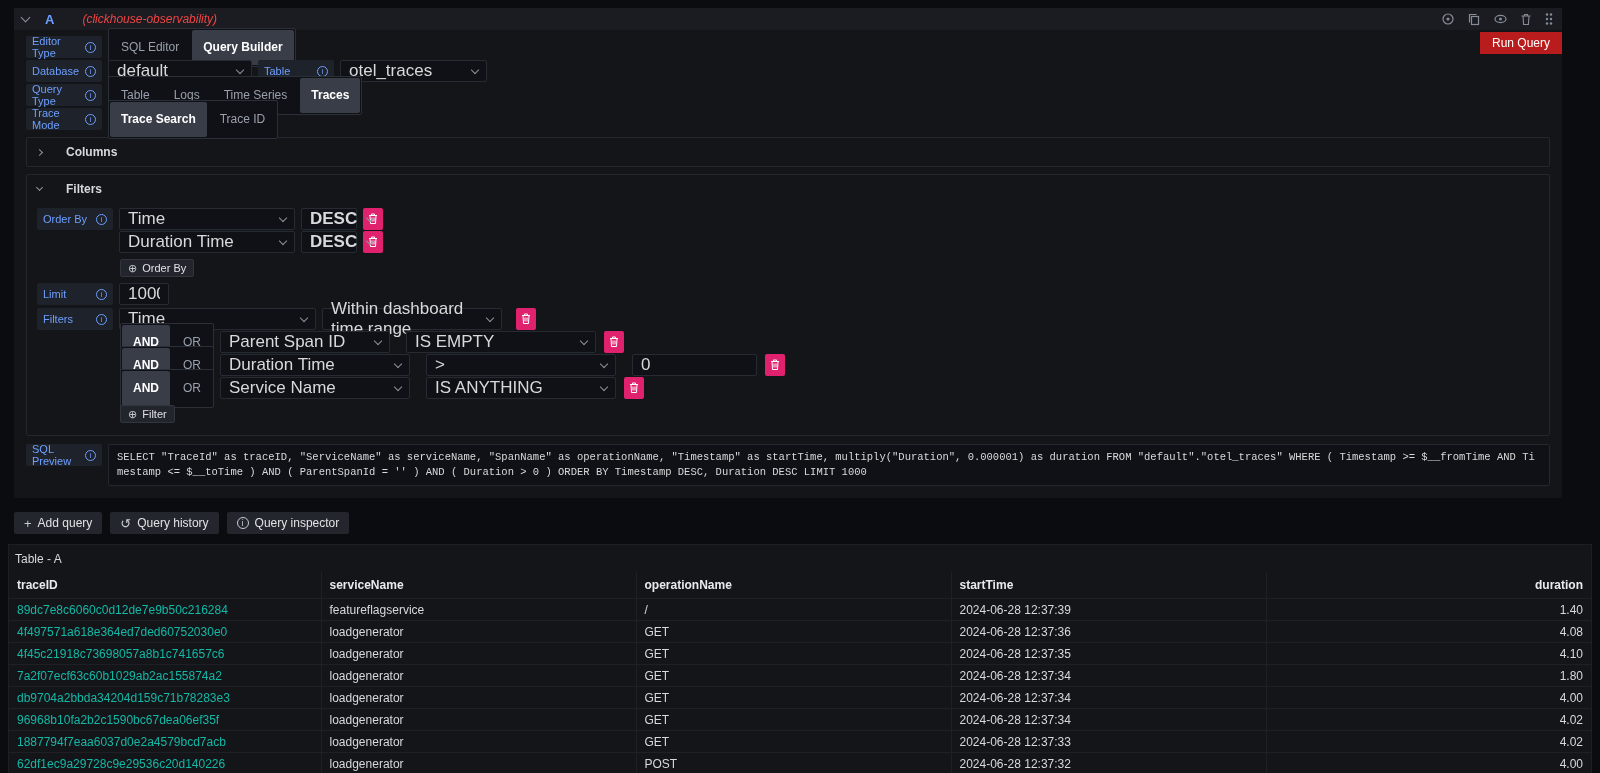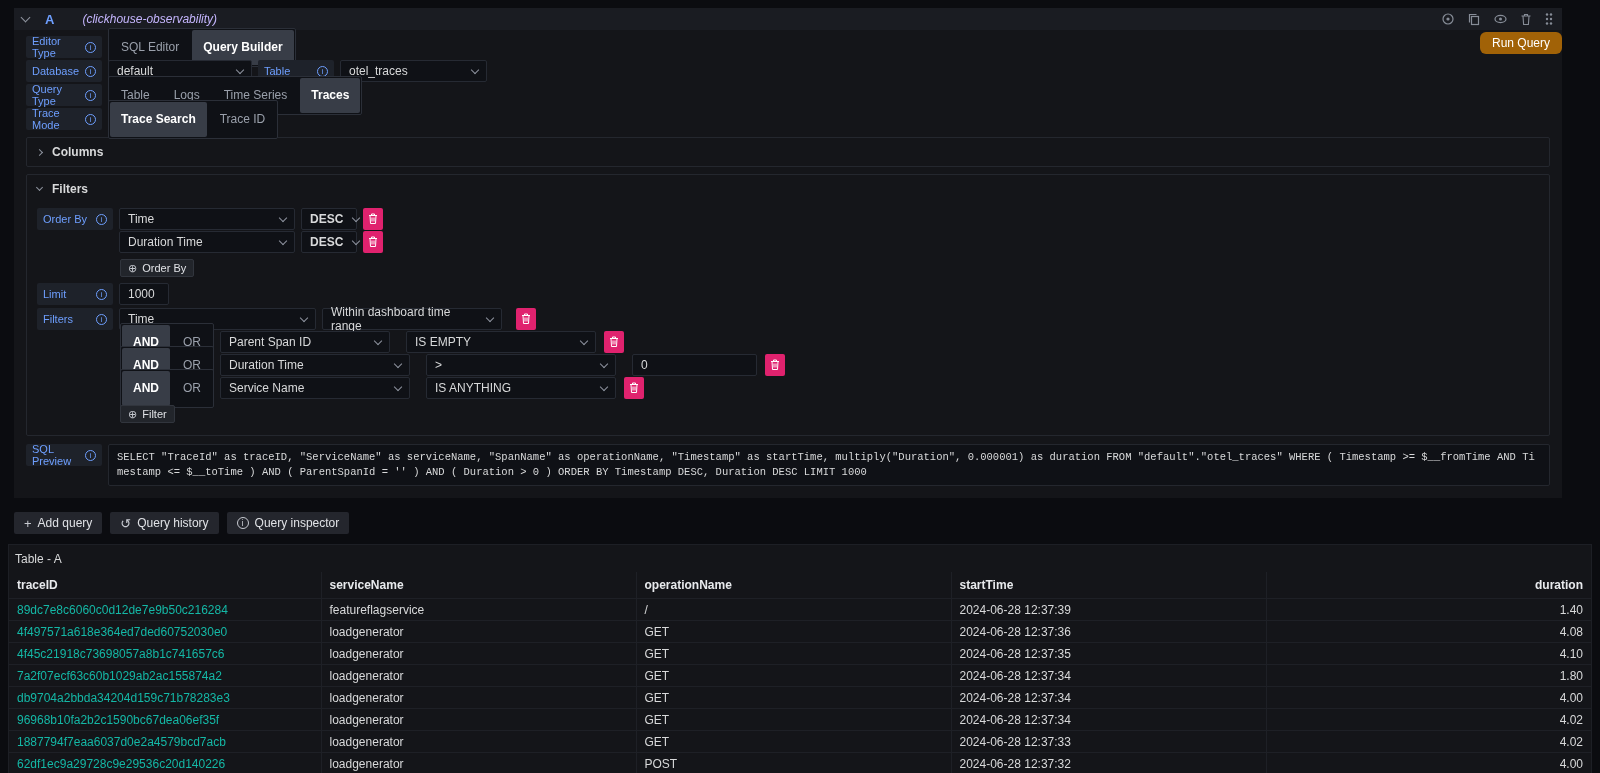--- a/index.html
+++ b/index.html
@@ -6,44 +6,44 @@
   html,body { width:1600px; height:773px; overflow:hidden; background:#0b0c10;
     font-family:"Liberation Sans", sans-serif; color:#d8d9da; }
 
   
   .editor-area { position:relative; margin:8px 38px 0 14px; background:#141519; padding-bottom:12px; }
   .row-header { height:22px; background:#1a1c22; display:flex; align-items:center; padding:0 8px; }
   .chev { width:7px; height:7px; border-right:1.5px solid #8e939e; border-bottom:1.5px solid #8e939e; display:inline-block; }
   .chev.down { transform:rotate(45deg); margin-top:-3px; }
   .chev.right { transform:rotate(-45deg); }
   .refid { color:#6e9fff; font-weight:700; font-size:13px; margin-left:16px; }
-  .ds-hint { color:#c4b5fd; font-style:italic; font-size:12px; margin-left:28px; }
+  .ds-hint { color:#ef4444; font-style:italic; font-size:12px; margin-left:28px; }
   .hdr-icons { margin-left:auto; display:flex; align-items:center; gap:12px; }
   .hdr-icons svg { display:block; }
 
   .ed-body { padding:4px 12px 0 12px; }
   .ed-row { display:flex; align-items:center; margin-top:2px; height:22px; }
   .label-chip { width:76px; min-width:76px; height:22px; background:#1e222a; border-radius:2px;
     display:flex; align-items:center; justify-content:space-between; padding:0 6px;
     color:#6e9fff; font-size:11px; font-weight:500; margin-right:6px; }
   .info-i { width:11px; height:11px; border:1px solid #6e9fff; border-radius:50%; color:#6e9fff;
     font-size:8px; line-height:9px; text-align:center; font-style:normal; flex:none; }
   .seg-group { display:inline-flex; background:#0f1116; border:1px solid #2b2f38; border-radius:2px; height:39px; align-items:stretch; }
   .seg { padding:0 11px; font-size:12px; color:#9aa0ab; display:flex; align-items:center; border-radius:2px; margin:1px; white-space:nowrap; }
   .seg.on { background:#383d47; color:#ffffff; font-weight:700; }
   .select, .tinput { height:22px; background:#0f1116; border:1px solid #262a33; border-radius:2px;
-    display:flex; align-items:center; font-size:12px; color:#d8d9da; padding:0 8px; }
+    display:flex; align-items:center; font-size:17px; color:#d8d9da; padding:0 8px; }
   .select { justify-content:space-between; }
   .select .caret { width:6px; height:6px; border-right:1.3px solid #8e939e; border-bottom:1.3px solid #8e939e;
     transform:rotate(45deg); margin-left:10px; margin-top:-3px; flex:none; }
-  .run-btn { position:absolute; top:24px; right:0; height:22px; background:#a16207; color:#fff;
-    font-size:12px; font-weight:500; border:none; border-radius:6px; padding:0 12px; }
+  .run-btn { position:absolute; top:24px; right:0; height:22px; background:#b91c1c; color:#fff;
+    font-size:12px; font-weight:500; border:none; border-radius:0; padding:0 12px; }
 
   .collapse-box { border:1px solid #24272e; border-radius:2px; margin-top:7px; padding:0 10px; }
-  .collapse-head { height:28px; display:flex; align-items:center; gap:10px; font-size:12px; font-weight:700; color:#d8d9da; }
+  .collapse-head { height:28px; display:flex; align-items:center; gap:24px; font-size:12px; font-weight:700; color:#d8d9da; }
   .collapse-head .chev { width:5px; height:5px; }
 
   .fbody { padding:4px 0 10px 0; }
   .frow { display:flex; align-items:center; margin-top:1px; height:22px; }
   .frow + .frow { margin-top:1px; }
   .indent { margin-left:83px; }
   .pink-btn { width:20px; height:22px; background:#e0226e; border:none; border-radius:2px;
     display:flex; align-items:center; justify-content:center; flex:none; }
   .add-btn { height:18px; background:#22252b; border:1px solid #31353d; border-radius:2px; color:#e0e2e6;
     font-size:11px; font-weight:500; padding:0 7px; display:inline-flex; align-items:center; gap:5px; margin:6px 0 2px 83px; }

